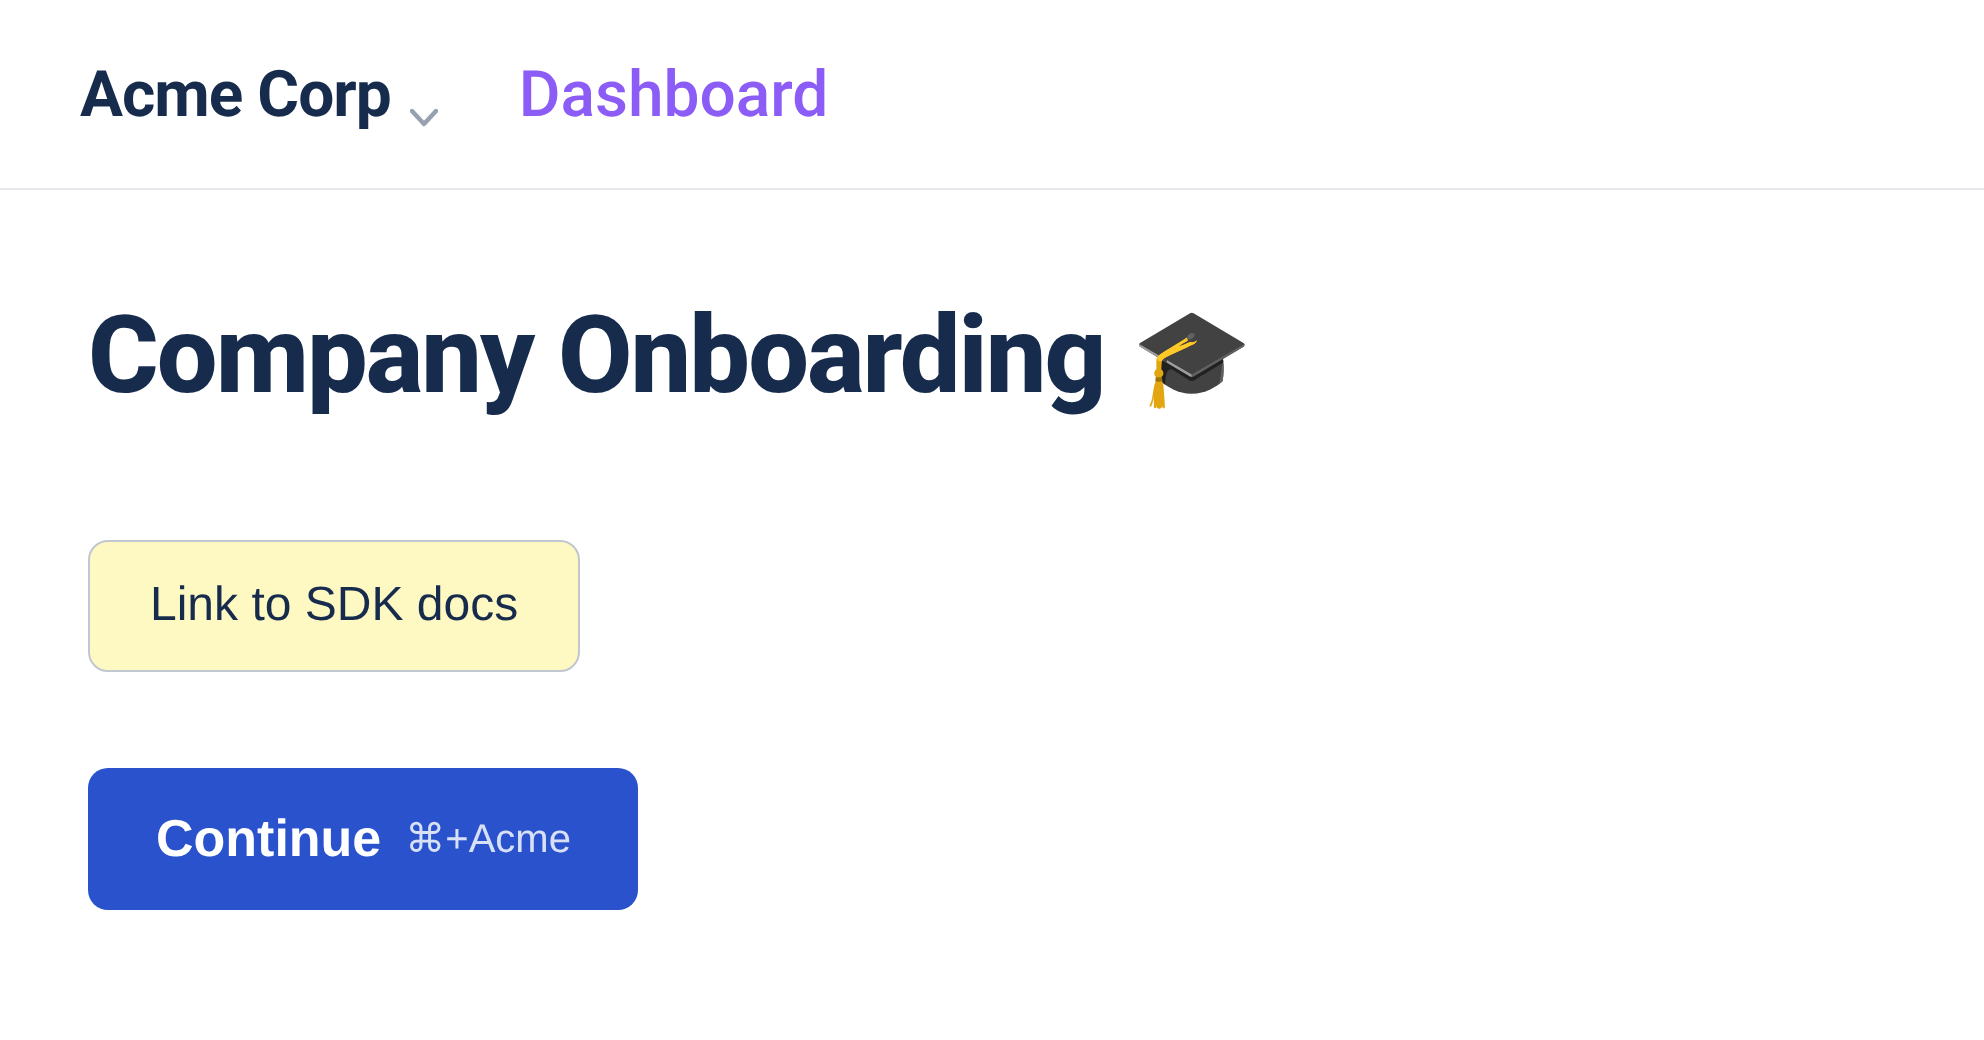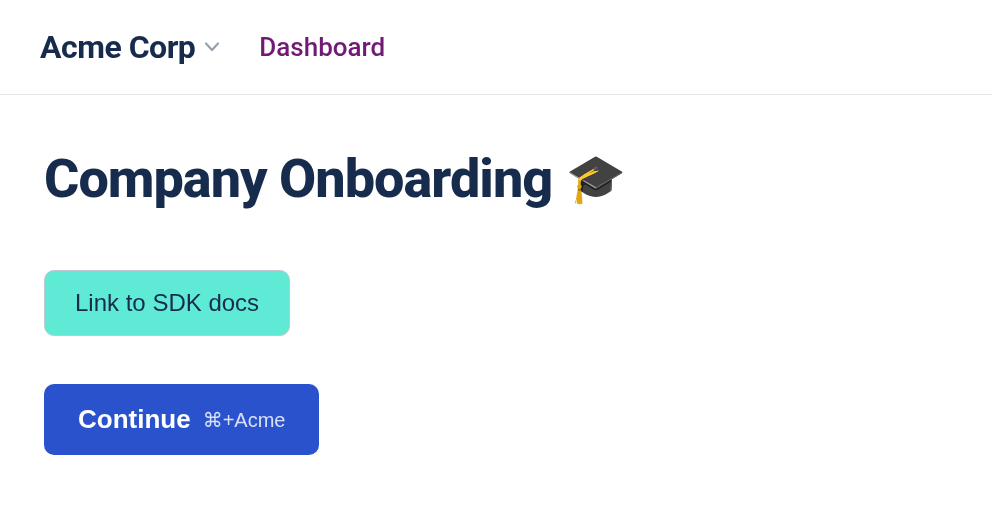--- a/index.html
+++ b/index.html
@@ -16,21 +16,21 @@
     }
     .header {
       display: flex;
       align-items: center;
       padding: 28px 40px 28px 40px;
       border-bottom: 1px solid #e5e7eb;
       gap: 40px;
     }
     .org-selector {
       display: flex;
-      align-items: center;
+      align-items: flex-end;
       gap: 10px;
       cursor: pointer;
     }
     .org-name {
       font-size: 32px;
       font-weight: 700;
       color: #172b4d;
       letter-spacing: -0.5px;
     }
     .chevron-down {
@@ -38,23 +38,23 @@
       height: 14px;
       display: flex;
       align-items: center;
       justify-content: center;
     }
     .chevron-down svg {
       width: 14px;
       height: 10px;
     }
     .nav-item {
-      font-size: 26px;
+      font-size: 32px;
       font-weight: 500;
-      color: #701a75;
+      color: #8b5cf6;
       cursor: pointer;
     }
     .main {
       padding: 52px 44px;
     }
     .page-title-wrap {
       display: flex;
       align-items: center;
       gap: 14px;
       margin-bottom: 60px;
@@ -69,21 +69,21 @@
     .title-emoji {
       font-size: 48px;
       line-height: 1;
     }
     .link-button {
       display: inline-flex;
       align-items: center;
       padding: 18px 30px;
       border: 1px solid #c1c7d0;
       border-radius: 10px;
-      background: #5eead4;
+      background: #fef9c3;
       font-size: 24px;
       font-weight: 500;
       color: #172b4d;
       cursor: pointer;
       margin-bottom: 48px;
     }
     .continue-button {
       display: inline-flex;
       align-items: center;
       gap: 12px;

